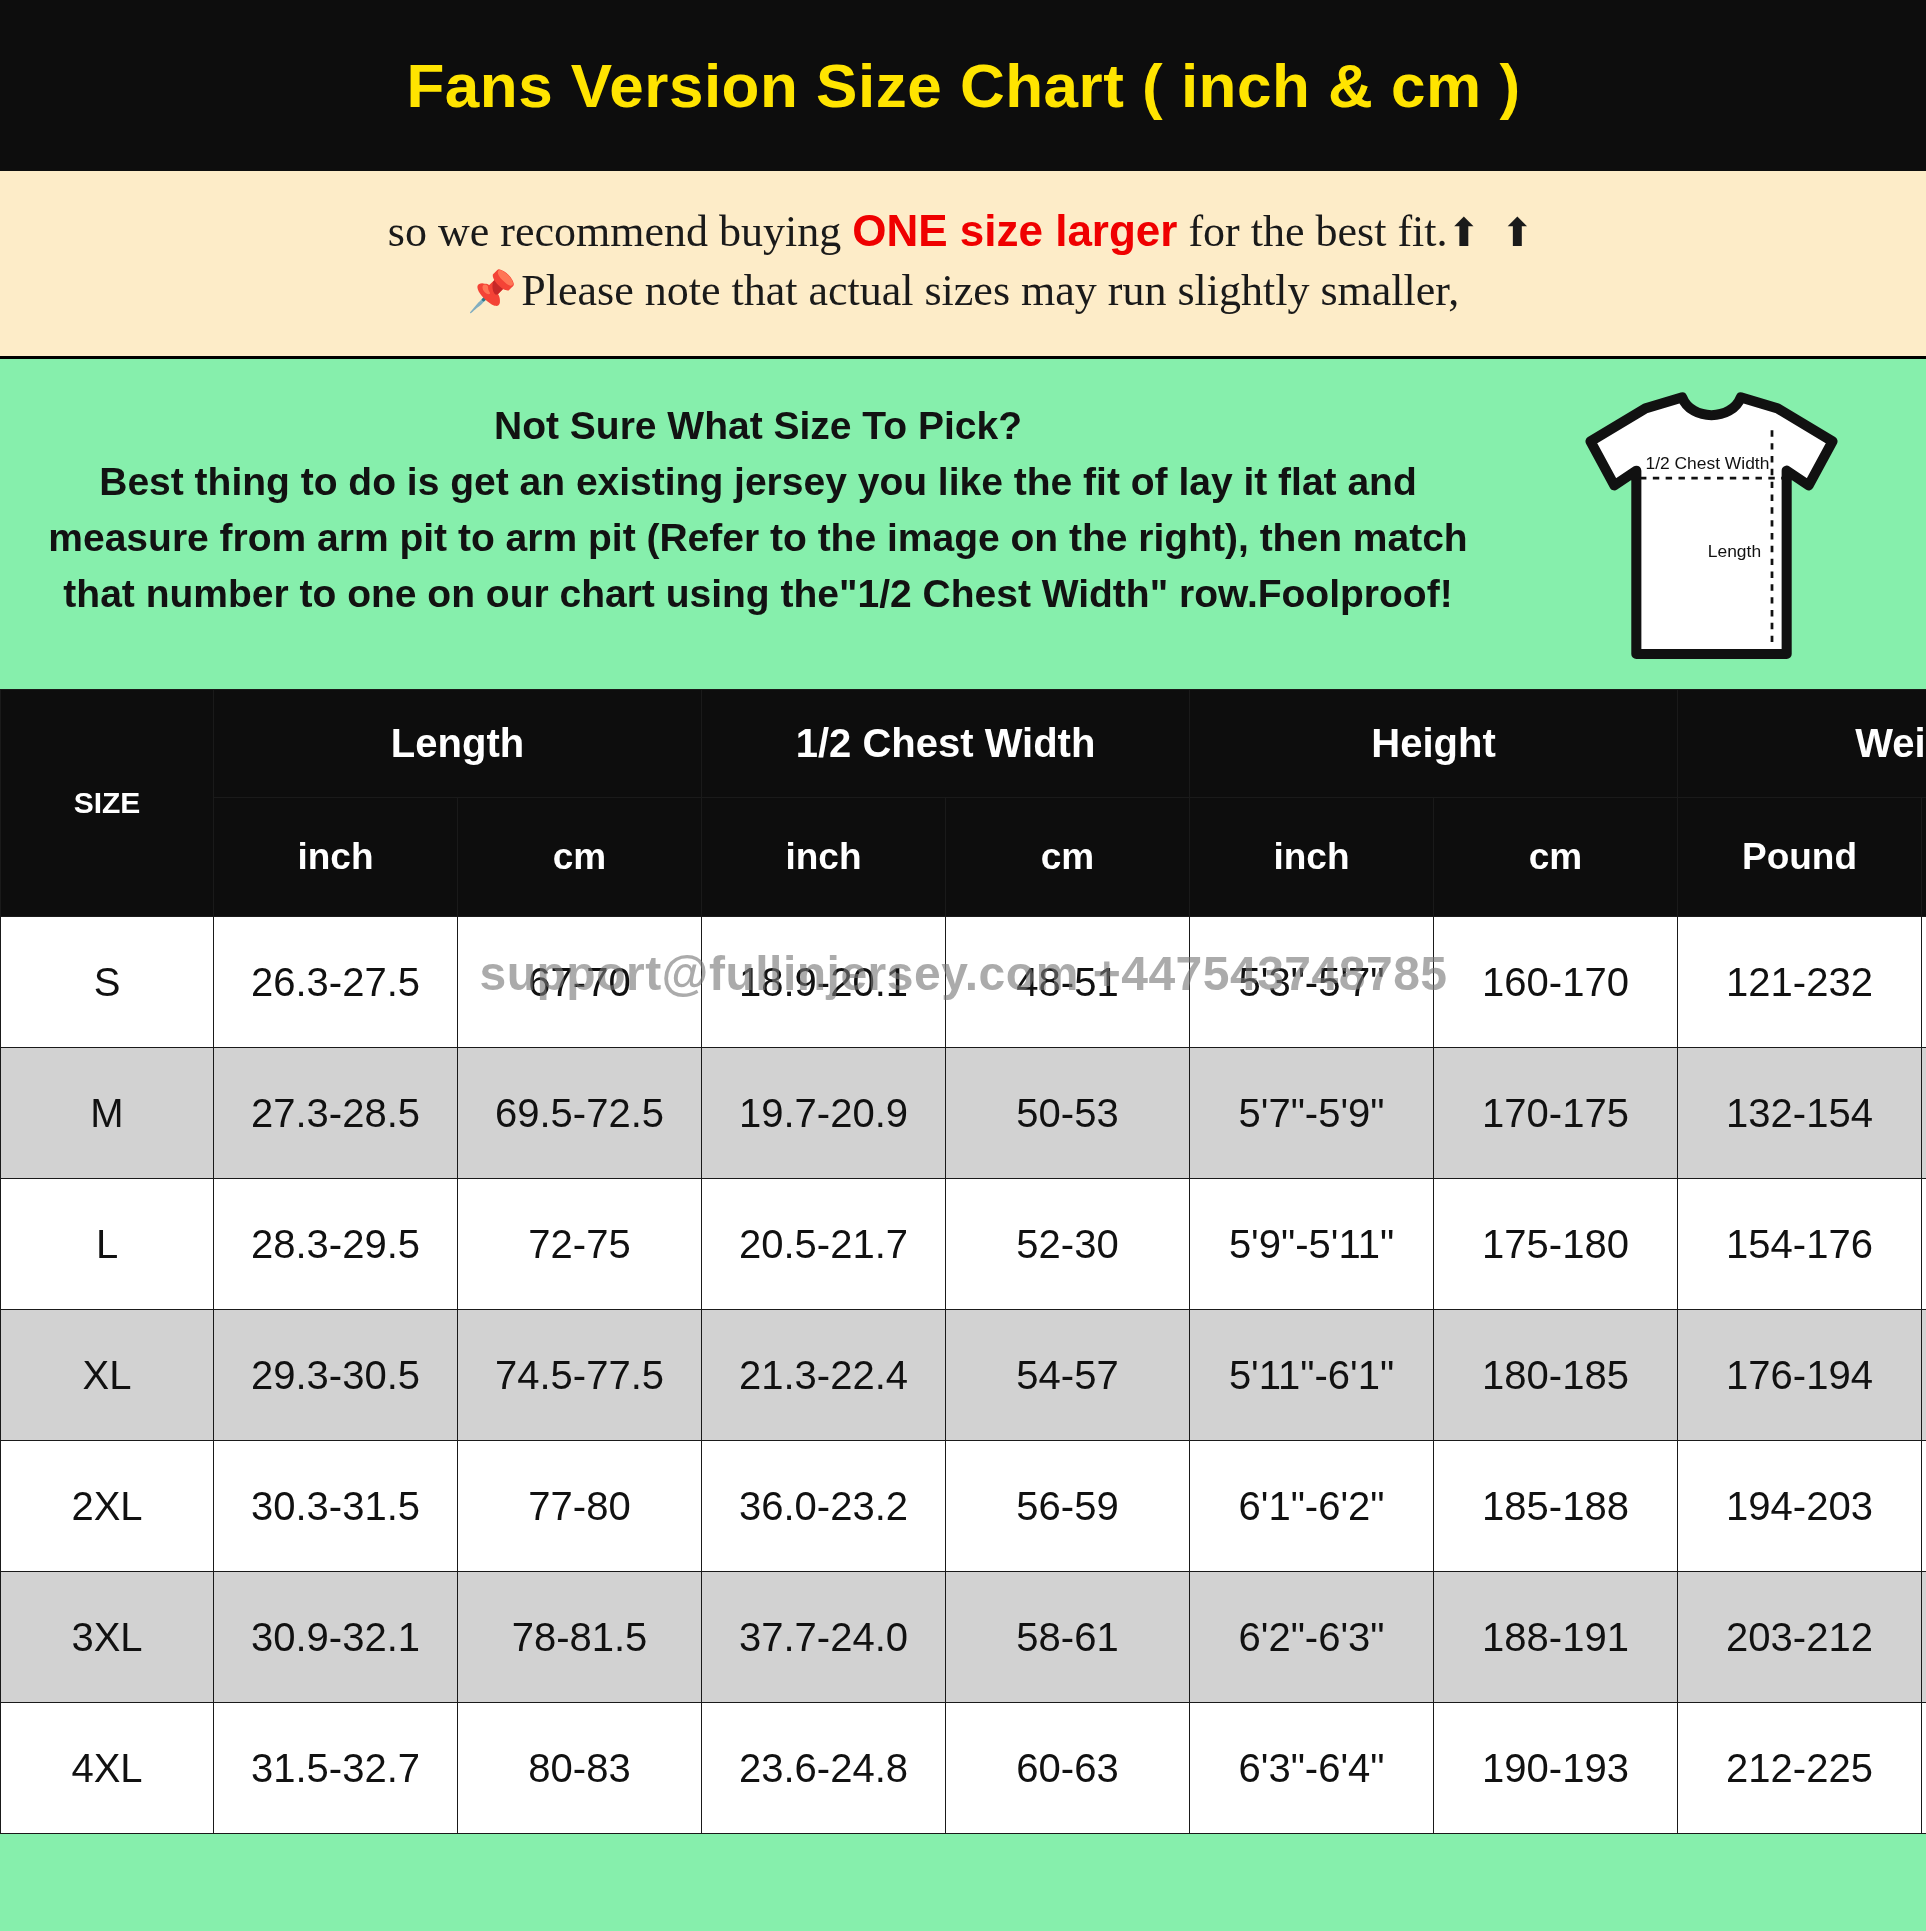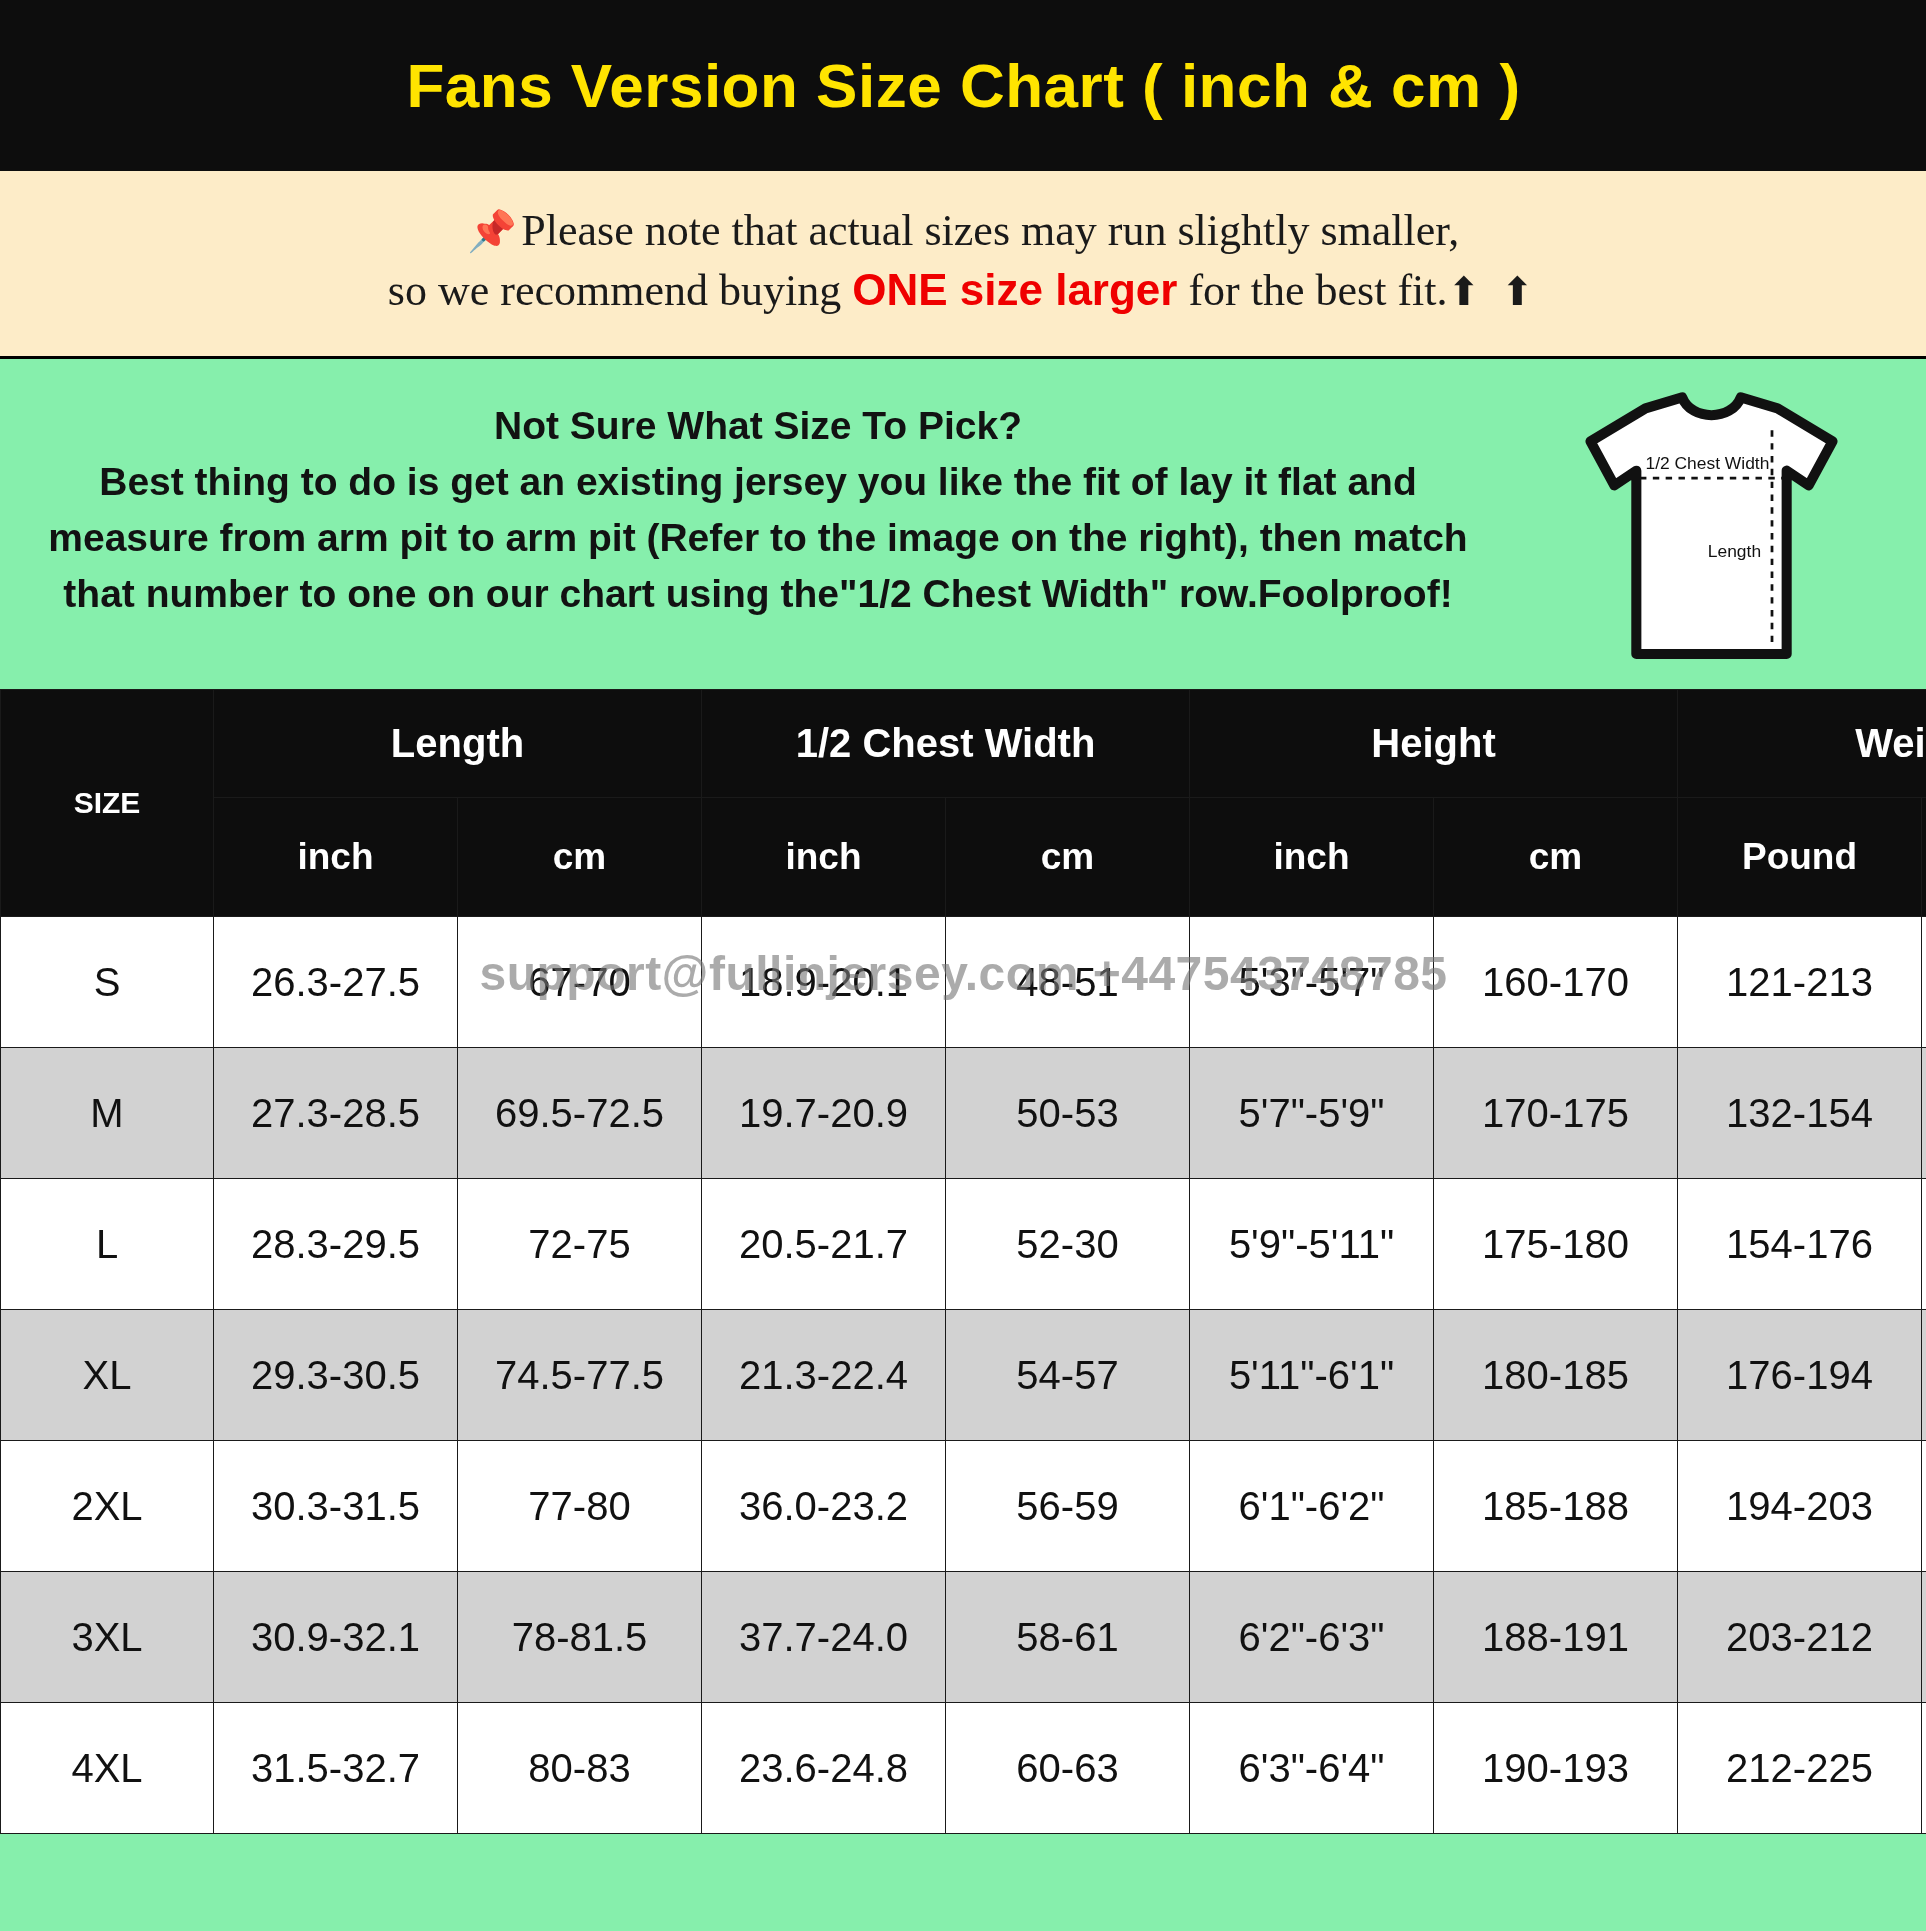--- a/index.html
+++ b/index.html
@@ -127,24 +127,24 @@
 <body>
 
 <div class="page">
 
   <div class="header">
     <div class="header-title">Fans Version Size Chart ( inch &amp; cm )</div>
   </div>
 
   <div class="note">
     <div class="note-line">
+      <span>so we recommend buying </span><span class="note-strong">ONE size larger</span><span> for the best fit.</span><span class="arrows">⬆ ⬆</span>
+    </div>
+    <div class="note-line">
       <span class="pin-icon">📌</span><span>Please note that actual sizes may run slightly smaller,</span>
-    </div>
-    <div class="note-line">
-      <span>so we recommend buying </span><span class="note-strong">ONE size larger</span><span> for the best fit.</span><span class="arrows">⬆ ⬆</span>
     </div>
   </div>
 
   <div class="info">
     <div class="info-text">
       <span class="q">Not Sure What Size To Pick?</span>
       <span>Best thing to do is get an existing jersey you like the fit of lay it flat and measure from arm pit to arm pit (Refer to the image on the right), then match that number to one on our chart using the"1/2 Chest Width" row.Foolproof!</span>
     </div>
     <div class="tee-wrap">
       <svg width="367" height="275" viewBox="0 0 400 300">
@@ -190,21 +190,21 @@
     </thead>
     <tbody>
       <tr>
         <td>S</td>
         <td>26.3-27.5</td>
         <td>67-70</td>
         <td>18.9-20.1</td>
         <td>48-51</td>
         <td>5'3"-5'7"</td>
         <td>160-170</td>
-        <td>121-213</td>
+        <td>121-232</td>
         <td>55-60</td>
       </tr>
       <tr class="alt">
         <td>M</td>
         <td>27.3-28.5</td>
         <td>69.5-72.5</td>
         <td>19.7-20.9</td>
         <td>50-53</td>
         <td>5'7"-5'9"</td>
         <td>170-175</td>

